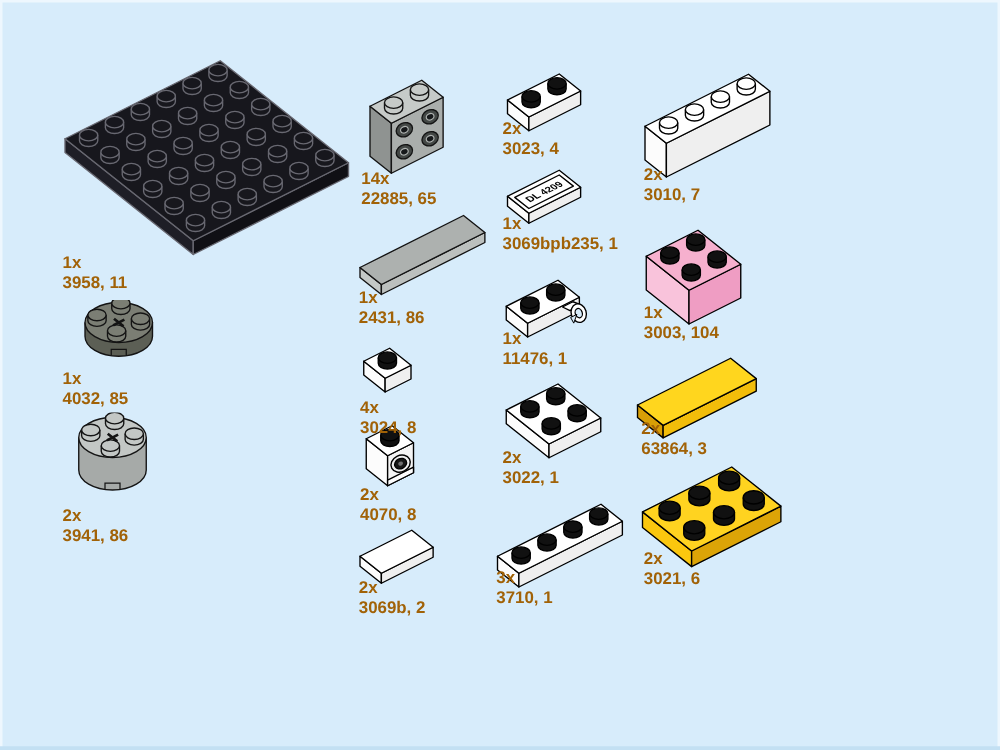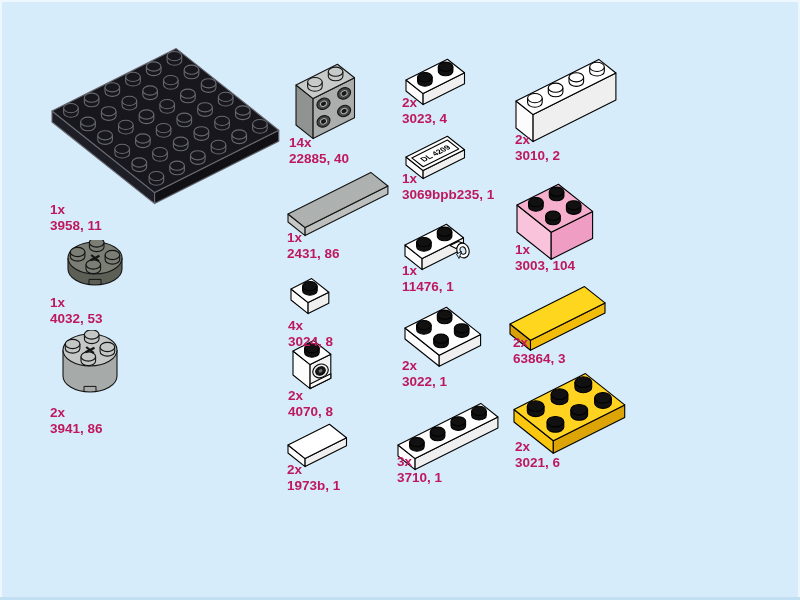--- a/index.html
+++ b/index.html
@@ -4,21 +4,21 @@
 <style>
   html,body{margin:0;padding:0;background:#d7ecfb;}
   .canvas{
     position:relative;width:800px;height:600px;background:#d7ecfb;overflow:hidden;
     box-shadow:inset 0 0 0 2px #eef7fe;
     font-family:"Liberation Sans",sans-serif;
   }
   .canvas::after{content:"";position:absolute;left:0;right:0;bottom:0;height:3px;background:#c3e0f3;}
   .part{position:absolute;}
   .part svg{display:block;}
-  .lbl{position:absolute;font-weight:bold;font-size:13.5px;line-height:16px;color:#be185d;white-space:nowrap;}
+  .lbl{position:absolute;font-weight:bold;font-size:13.5px;line-height:16px;color:#a16207;white-space:nowrap;}
   .lbl span{display:block;}
 </style>
 </head>
 <body>
 
 <div class="canvas">
 
   <div class="part" style="left:48px;top:36px">
       <div class="art">
         <svg width="236" height="172" viewBox="0 0 236 172">
@@ -340,45 +340,45 @@
         </svg>
       </div>
     </div>
 
   <div class="lbl" style="left:50px;top:202px">
       <span>1x</span>
       <span>3958, 11</span>
     </div>
   <div class="lbl" style="left:50px;top:295px">
       <span>1x</span>
-      <span>4032, 53</span>
+      <span>4032, 85</span>
     </div>
   <div class="lbl" style="left:50px;top:405px">
       <span>2x</span>
       <span>3941, 86</span>
     </div>
   <div class="lbl" style="left:289px;top:135px">
       <span>14x</span>
-      <span>22885, 40</span>
+      <span>22885, 65</span>
     </div>
   <div class="lbl" style="left:287px;top:230px">
       <span>1x</span>
       <span>2431, 86</span>
     </div>
   <div class="lbl" style="left:288px;top:318px">
       <span>4x</span>
       <span>3024, 8</span>
     </div>
   <div class="lbl" style="left:288px;top:388px">
       <span>2x</span>
       <span>4070, 8</span>
     </div>
   <div class="lbl" style="left:287px;top:462px">
       <span>2x</span>
-      <span>1973b, 1</span>
+      <span>3069b, 2</span>
     </div>
   <div class="lbl" style="left:402px;top:95px">
       <span>2x</span>
       <span>3023, 4</span>
     </div>
   <div class="lbl" style="left:402px;top:171px">
       <span>1x</span>
       <span>3069bpb235, 1</span>
     </div>
   <div class="lbl" style="left:402px;top:263px">
@@ -388,21 +388,21 @@
   <div class="lbl" style="left:402px;top:358px">
       <span>2x</span>
       <span>3022, 1</span>
     </div>
   <div class="lbl" style="left:397px;top:454px">
       <span>3x</span>
       <span>3710, 1</span>
     </div>
   <div class="lbl" style="left:515px;top:132px">
       <span>2x</span>
-      <span>3010, 2</span>
+      <span>3010, 7</span>
     </div>
   <div class="lbl" style="left:515px;top:242px">
       <span>1x</span>
       <span>3003, 104</span>
     </div>
   <div class="lbl" style="left:513px;top:335px">
       <span>2x</span>
       <span>63864, 3</span>
     </div>
   <div class="lbl" style="left:515px;top:439px">

